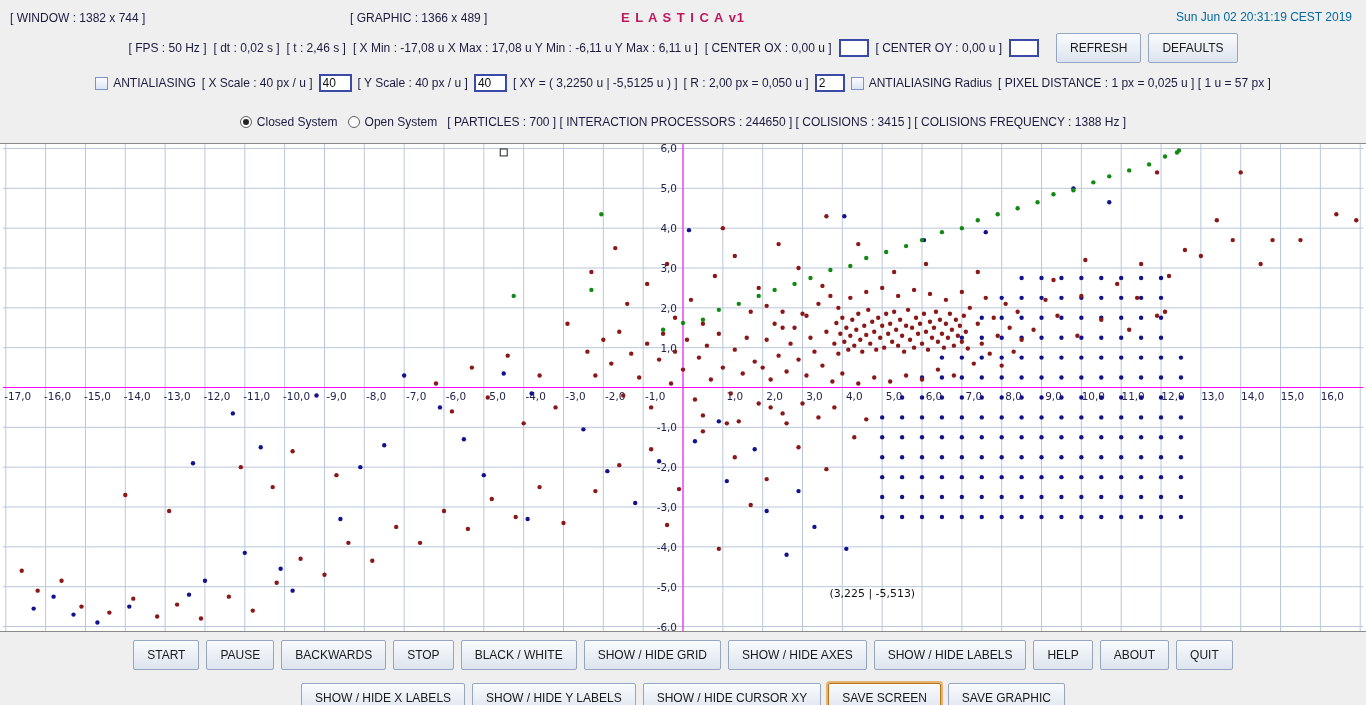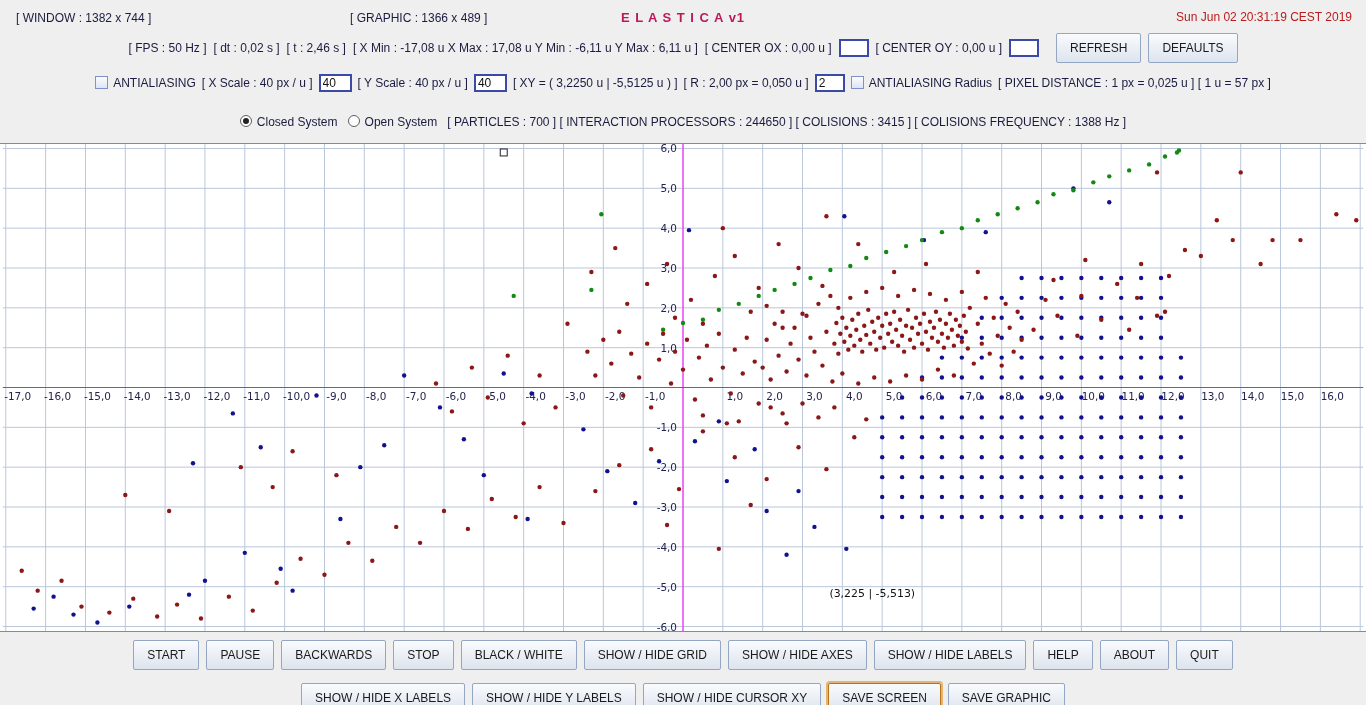--- a/index.html
+++ b/index.html
@@ -6,27 +6,27 @@
   html,body { width: 1366px; height: 705px; overflow: hidden; }
   body {
     background: #efefef;
     font-family: "Liberation Sans", sans-serif;
     color: #1b1b40;
     font-size: 12px;
   }
   .top-panel { height: 143px; }
   .row1 { position: relative; height: 30px; }
   .row1 .lbl { position: absolute; top: 11px; white-space: nowrap; }
-  .win-label { left: 16px; }
+  .win-label { left: 10px; }
   .graphic-label { left: 350px; }
   .app-title {
     position: absolute; top: 10px; left: 50%; transform: translateX(-50%);
     font-weight: bold; font-size: 13px; color: #be185d; letter-spacing: 1px; white-space: nowrap;
   }
-  .date-label { position: absolute; top: 10px; right: 14px; color: #b91c1c; white-space: nowrap; }
+  .date-label { position: absolute; top: 10px; right: 14px; color: #0369a1; white-space: nowrap; }
   .crow { display: flex; align-items: center; justify-content: center; white-space: nowrap; }
   .row2 { height: 35px; gap: 7px; }
   .row3 { height: 36px; gap: 6px; }
   .row4 { height: 42px; gap: 10px; }
   .seg { white-space: nowrap; }
   input.tf {
     width: 33px; height: 18px; border: 2px solid #3b4aa6; background: #fff;
     font-family: "Liberation Sans", sans-serif; font-size: 12px; padding: 0 2px; color: #111;
   }
   input.tf.small { width: 30px; }
@@ -48,21 +48,21 @@
   }
   .radio {
     display: inline-block; width: 12px; height: 12px; margin-right: 5px;
     border: 1px solid #606060; border-radius: 50%; background: #fdfdfd;
     vertical-align: -2px; position: relative;
   }
   .radio.checked::after {
     content: ""; position: absolute; left: 2px; top: 2px; width: 6px; height: 6px;
     border-radius: 50%; background: #222;
   }
-  .with-label { display: inline-flex; }
+  .with-label { display: inline-flex; align-items: center; }
   .plot-wrap {
     width: 1366px; height: 489px; background: #ffffff;
     border-top: 1px solid #8a8a8a; border-bottom: 1px solid #8a8a8a;
     position: relative;
   }
   .plot-wrap svg { display: block; }
   svg text.tick { font-family: "DejaVu Sans", sans-serif; font-size: 10.5px; fill: #23234d; }
   svg text.cursor-label { font-family: "DejaVu Sans", sans-serif; font-size: 11px; fill: #101010; }
   .bottom-panel { height: 73px; padding-top: 8px; }
   .btnrow { display: flex; justify-content: center; gap: 7px; }

